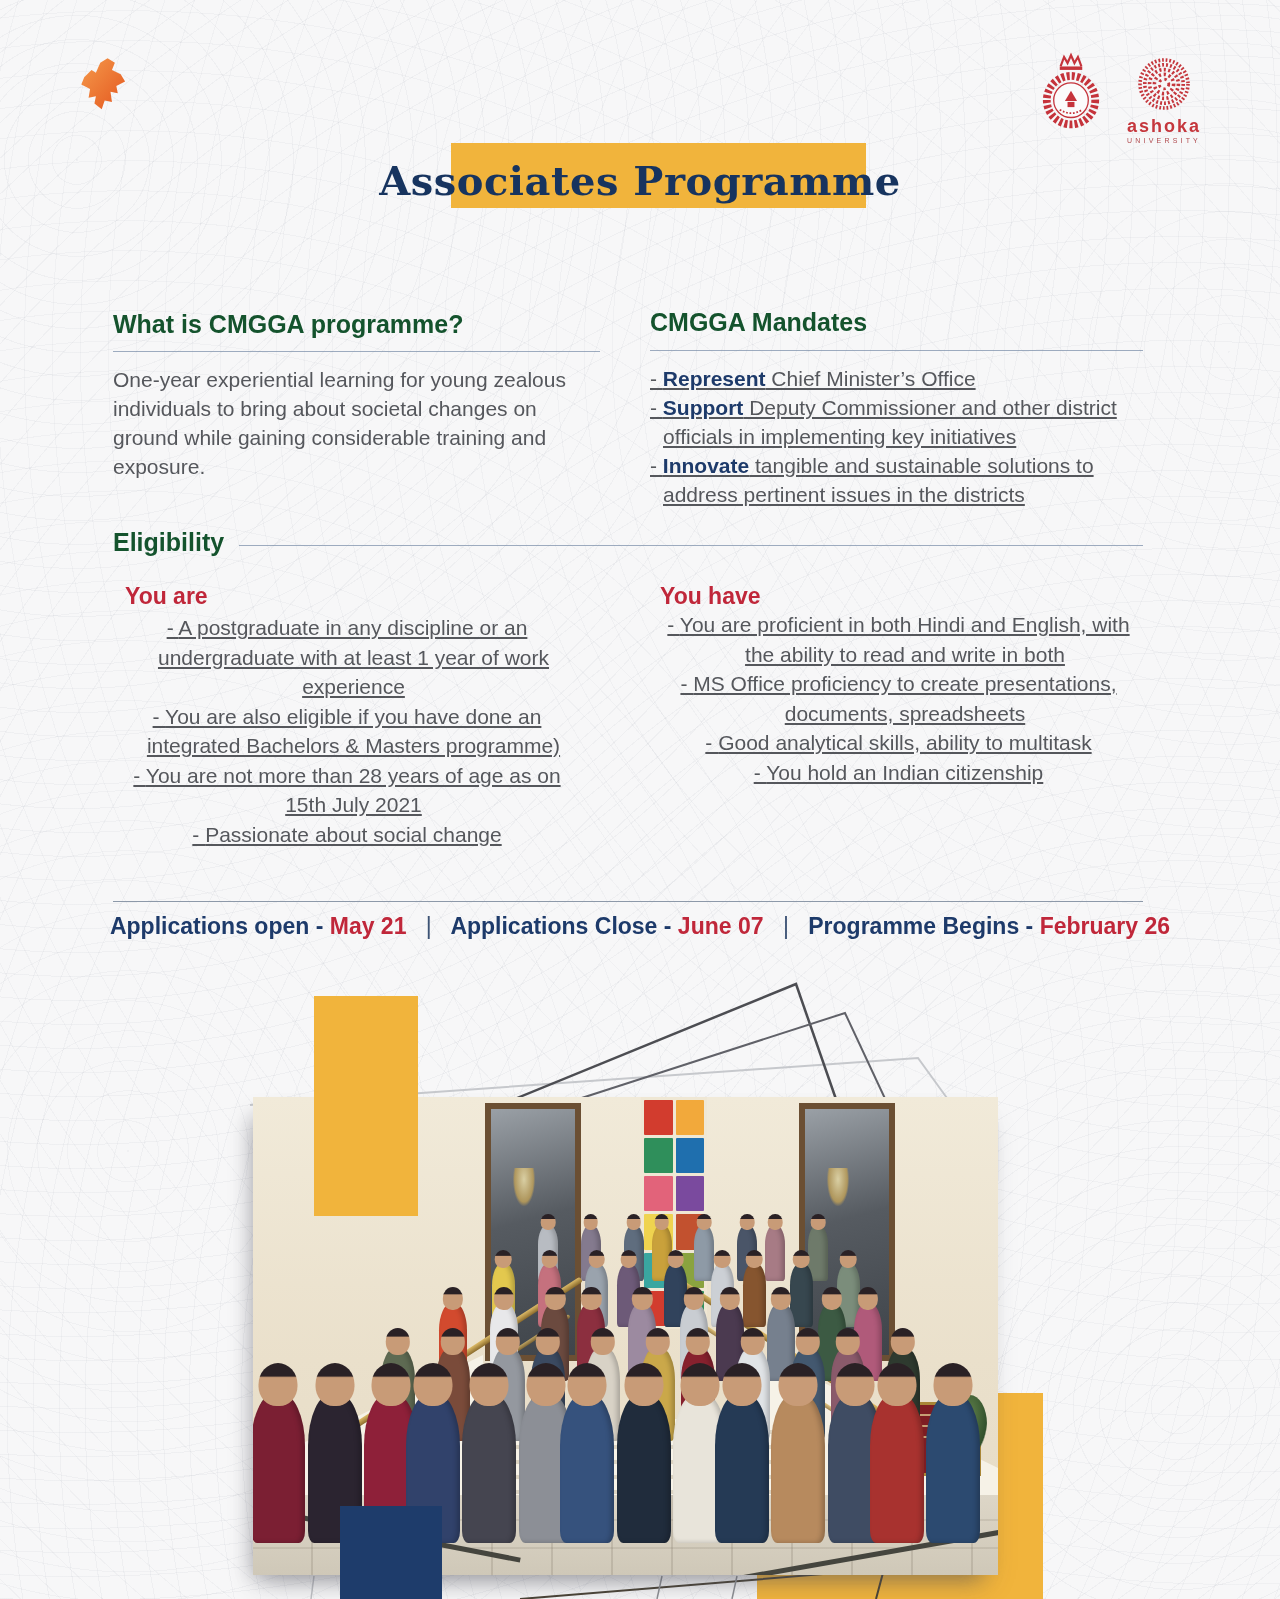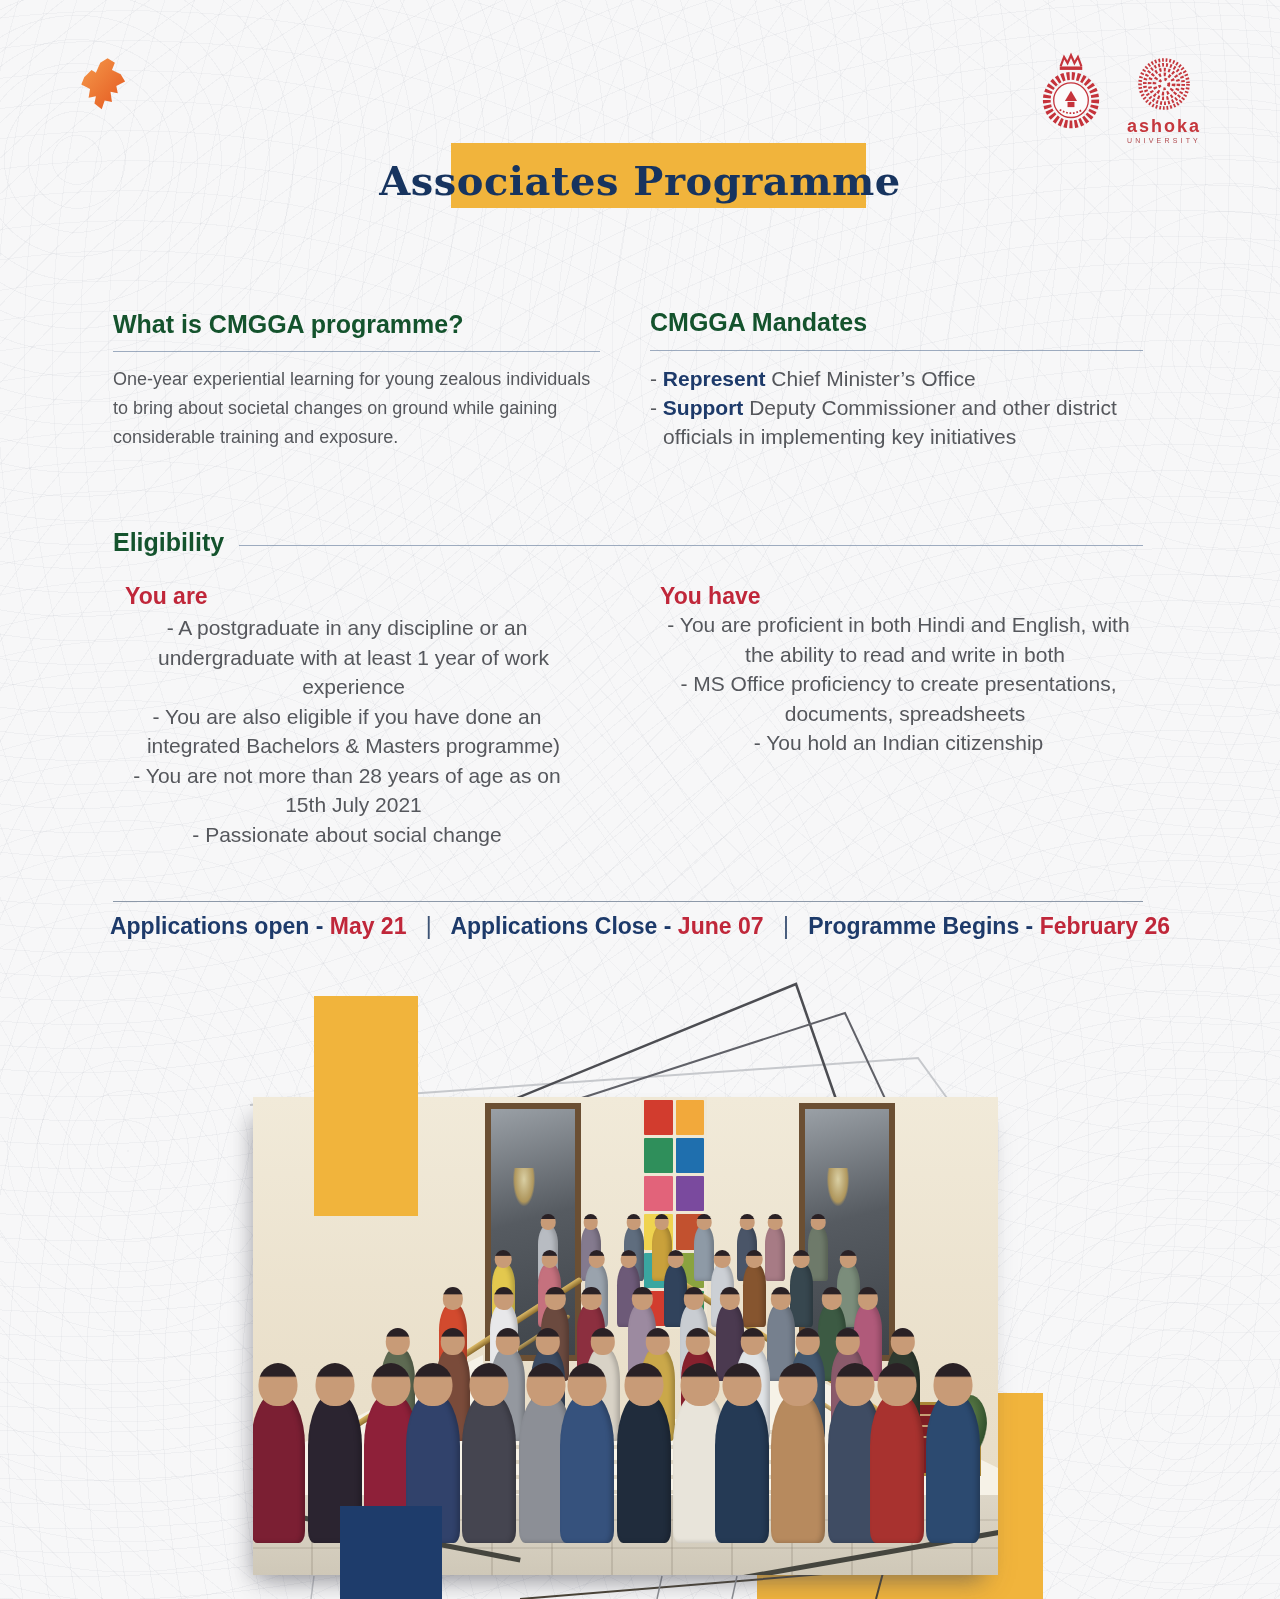--- a/index.html
+++ b/index.html
@@ -35,24 +35,24 @@
   
   .title-highlight{left:451px;top:143px;width:415px;height:65px;background:#f1b43c;z-index:1;}
   .title{left:0;right:0;top:152px;text-align:center;z-index:2;
     font-family:"DejaVu Serif",serif;font-weight:bold;font-size:40px;line-height:58px;color:#17345f;letter-spacing:.5px;}
   
   .col{z-index:5;}
   .sec-h{font-size:25px;font-weight:bold;color:#14532d;margin:0;}
   .rule{height:1px;background:#6d82a0;opacity:.65;}
   .about{left:113px;top:310px;width:487px;}
   .about .rule{margin-top:12px;}
-  .about-body{font-size:18px;line-height:29px;margin-top:13px;}
+  .about-body{font-size:21px;line-height:29px;margin-top:13px;}
   .mandates{left:650px;top:308px;width:493px;}
   .mandates .rule{margin-top:13px;}
-  ul.dashlist{list-style:none;margin:13px 0 0 0;padding:0;font-size:21px;line-height:29px;}
+  ul.dashlist{list-style:none;margin:13px 0 0 0;padding:0;font-size:21px;line-height:29px;text-decoration:underline;}
   ul.dashlist li{padding-left:13px;text-indent:-13px;}
   ul.dashlist li::before{content:"- ";}
   .lead{color:#1d3a6a;font-weight:bold;}
   
   .elig-h{left:113px;top:528px;z-index:5;}
   .elig-rule{left:239px;top:545px;width:904px;z-index:5;}
   .youare-h,.youhave-h{font-size:23px;font-weight:bold;color:#c0273a;z-index:5;}
   .youare-h{left:125px;top:583px;}
   .youhave-h{left:660px;top:583px;}
   .youare-list{left:113px;top:600px;width:468px;}
@@ -168,20 +168,21 @@
     <div class="rule"></div>
     <div class="about-body">One-year experiential learning for young zealous individuals to bring about societal changes on ground while gaining considerable training and exposure.</div>
   </div>
 
   <div class="abs col mandates">
     <h2 class="sec-h">CMGGA Mandates</h2>
     <div class="rule"></div>
     <ul class="dashlist">
       <li><span class="lead">Represent</span><span> Chief Minister’s Office</span></li>
       <li><span class="lead">Support</span><span> Deputy Commissioner and other district officials in implementing key initiatives</span></li>
+      <li><span class="lead">Innovate</span><span> tangible and sustainable solutions to address pertinent issues in the districts</span></li>
     </ul>
   </div>
 
   <h2 class="abs sec-h elig-h">Eligibility</h2>
   <div class="abs rule elig-rule"></div>
 
   <div class="abs youare-h">You are</div>
   <div class="abs col youare-list">
     <ul class="dashlist">
       <li>A postgraduate  in any discipline or an undergraduate with at least 1 year of work experience</li>
@@ -189,20 +190,21 @@
       <li>You are not more than 28 years of age as on 15th July 2021</li>
       <li>Passionate about social change</li>
     </ul>
   </div>
 
   <div class="abs youhave-h">You have</div>
   <div class="abs col youhave-list">
     <ul class="dashlist">
       <li>You are proficient in both Hindi and English, with the ability to read and write in both</li>
       <li>MS Office proficiency to create presentations, documents, spreadsheets</li>
+      <li>Good analytical skills, ability to multitask</li>
       <li>You hold an Indian citizenship</li>
     </ul>
   </div>
 
   <div class="abs divider"></div>
   <div class="abs timeline">
     <span>Applications open - </span><span class="date">May 21</span>
     <span class="sep">|</span>
     <span>Applications Close - </span><span class="date">June 07</span>
     <span class="sep">|</span>

